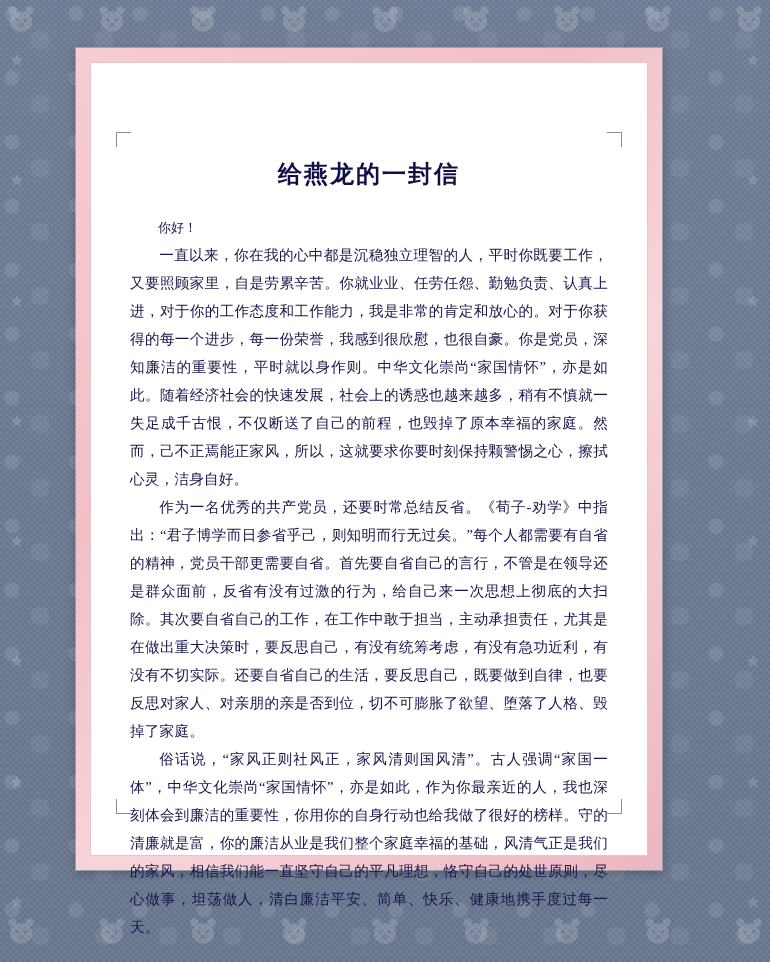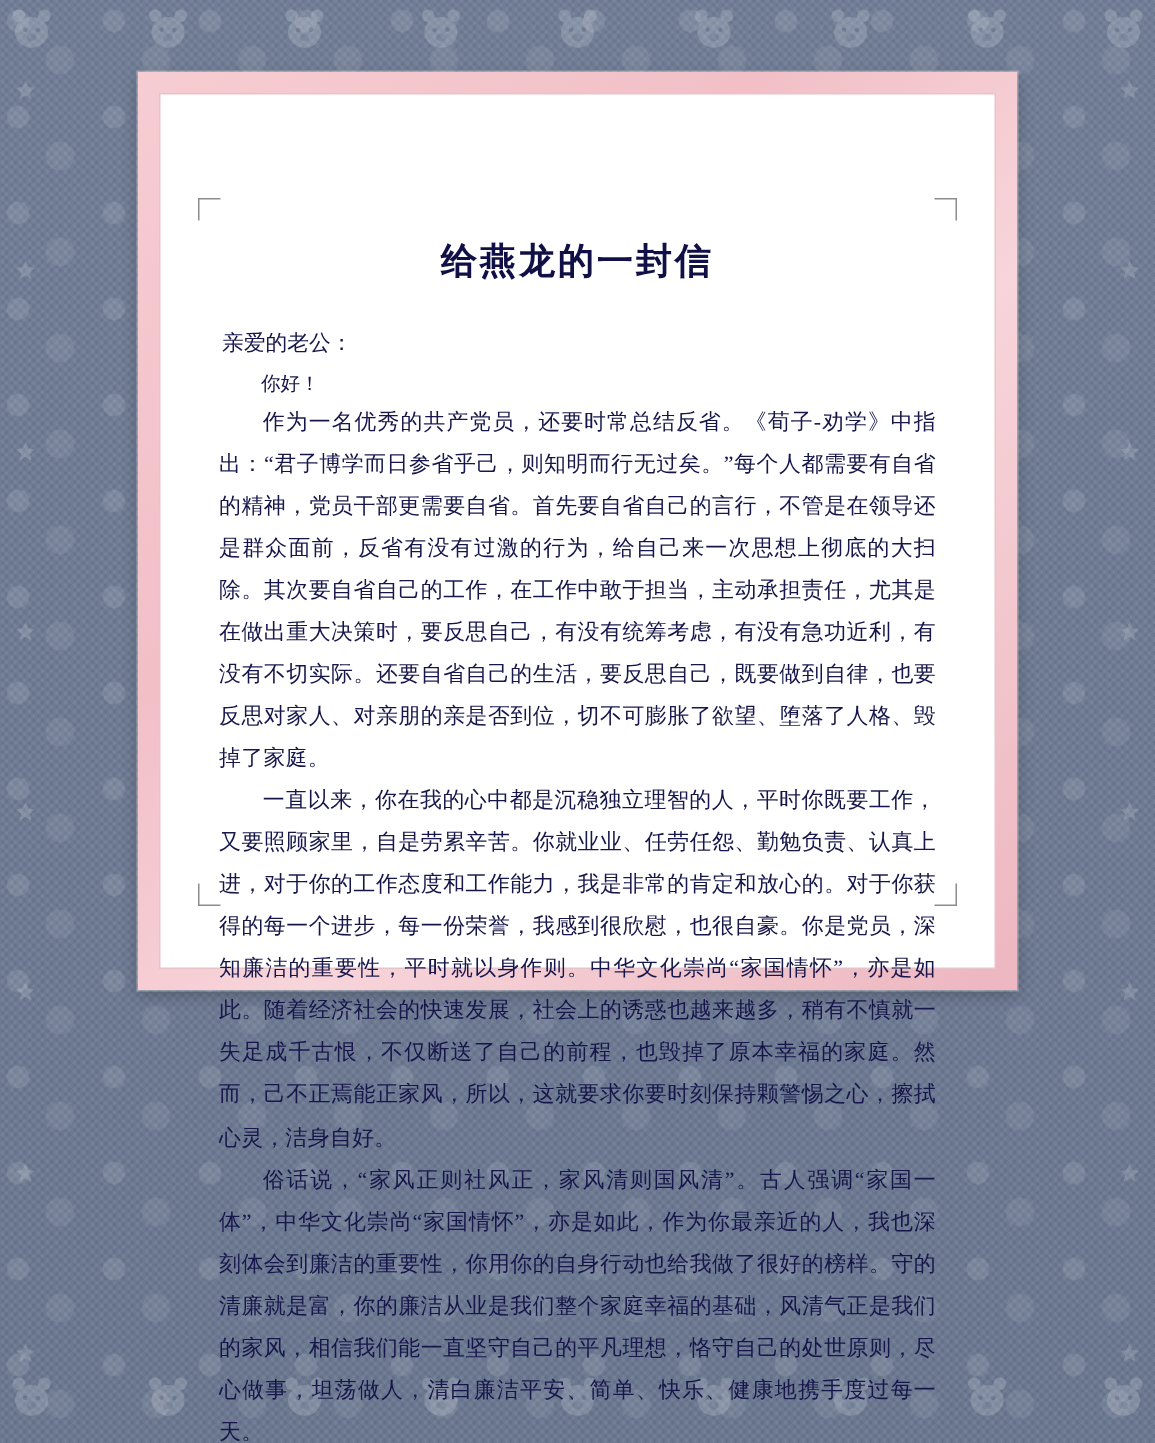--- a/index.html
+++ b/index.html
@@ -54,24 +54,24 @@
     justify-content: space-around;
     align-items: center;
     opacity: 0.30;
     pointer-events: none;
   }
   .star-col svg { width: 14px; height: 14px; }
 
   
   #paper-frame {
     position: absolute;
-    left: 92px;
+    left: 76px;
     top: 48px;
     width: 586px;
-    height: 612px;
+    height: 822px;
     background: linear-gradient(135deg, #f6cdd2 0%, #f2bfc7 35%, #f7d5da 60%, #edb6c0 100%);
     box-sizing: border-box;
     padding: 30px;
     box-shadow: 0 0 0 1px rgba(255,255,255,0.35), 0 3px 10px rgba(0,0,0,0.25);
   }
   #paper-frame-inner {
     position: absolute;
     left: 14px;
     top: 14px;
     right: 14px;
@@ -379,22 +379,21 @@
 <div id="paper-frame">
   <div id="paper-frame-inner">
 
     <div class="corner tl"></div>
     <div class="corner tr"></div>
     <div class="corner bl"></div>
     <div class="corner br"></div>
 
     <div id="letter">
       <div id="letter-title">给燕龙的一封信</div>
-      <p class="salutation">亲爱的老公：</p>
       <p class="greeting">你好！</p>
+      <p class="para">一直以来，你在我的心中都是沉稳独立理智的人，平时你既要工作，又要照顾家里，自是劳累辛苦。你就业业、任劳任怨、勤勉负责、认真上进，对于你的工作态度和工作能力，我是非常的肯定和放心的。对于你获得的每一个进步，每一份荣誉，我感到很欣慰，也很自豪。你是党员，深知廉洁的重要性，平时就以身作则。中华文化崇尚“家国情怀”，亦是如此。随着经济社会的快速发展，社会上的诱惑也越来越多，稍有不慎就一失足成千古恨，不仅断送了自己的前程，也毁掉了原本幸福的家庭。然而，己不正焉能正家风，所以，这就要求你要时刻保持颗警惕之心，擦拭心灵，洁身自好。</p>
       <p class="para">作为一名优秀的共产党员，还要时常总结反省。《荀子-劝学》中指出：“君子博学而日参省乎己，则知明而行无过矣。”每个人都需要有自省的精神，党员干部更需要自省。首先要自省自己的言行，不管是在领导还是群众面前，反省有没有过激的行为，给自己来一次思想上彻底的大扫除。其次要自省自己的工作，在工作中敢于担当，主动承担责任，尤其是在做出重大决策时，要反思自己，有没有统筹考虑，有没有急功近利，有没有不切实际。还要自省自己的生活，要反思自己，既要做到自律，也要反思对家人、对亲朋的亲是否到位，切不可膨胀了欲望、堕落了人格、毁掉了家庭。</p>
-      <p class="para">一直以来，你在我的心中都是沉稳独立理智的人，平时你既要工作，又要照顾家里，自是劳累辛苦。你就业业、任劳任怨、勤勉负责、认真上进，对于你的工作态度和工作能力，我是非常的肯定和放心的。对于你获得的每一个进步，每一份荣誉，我感到很欣慰，也很自豪。你是党员，深知廉洁的重要性，平时就以身作则。中华文化崇尚“家国情怀”，亦是如此。随着经济社会的快速发展，社会上的诱惑也越来越多，稍有不慎就一失足成千古恨，不仅断送了自己的前程，也毁掉了原本幸福的家庭。然而，己不正焉能正家风，所以，这就要求你要时刻保持颗警惕之心，擦拭心灵，洁身自好。</p>
       <p class="para">俗话说，“家风正则社风正，家风清则国风清”。古人强调“家国一体”，中华文化崇尚“家国情怀”，亦是如此，作为你最亲近的人，我也深刻体会到廉洁的重要性，你用你的自身行动也给我做了很好的榜样。守的清廉就是富，你的廉洁从业是我们整个家庭幸福的基础，风清气正是我们的家风，相信我们能一直坚守自己的平凡理想，恪守自己的处世原则，尽心做事，坦荡做人，清白廉洁平安、简单、快乐、健康地携手度过每一天。</p>
 
     </div>
 
   </div>
 </div>
 
 </body></html>

